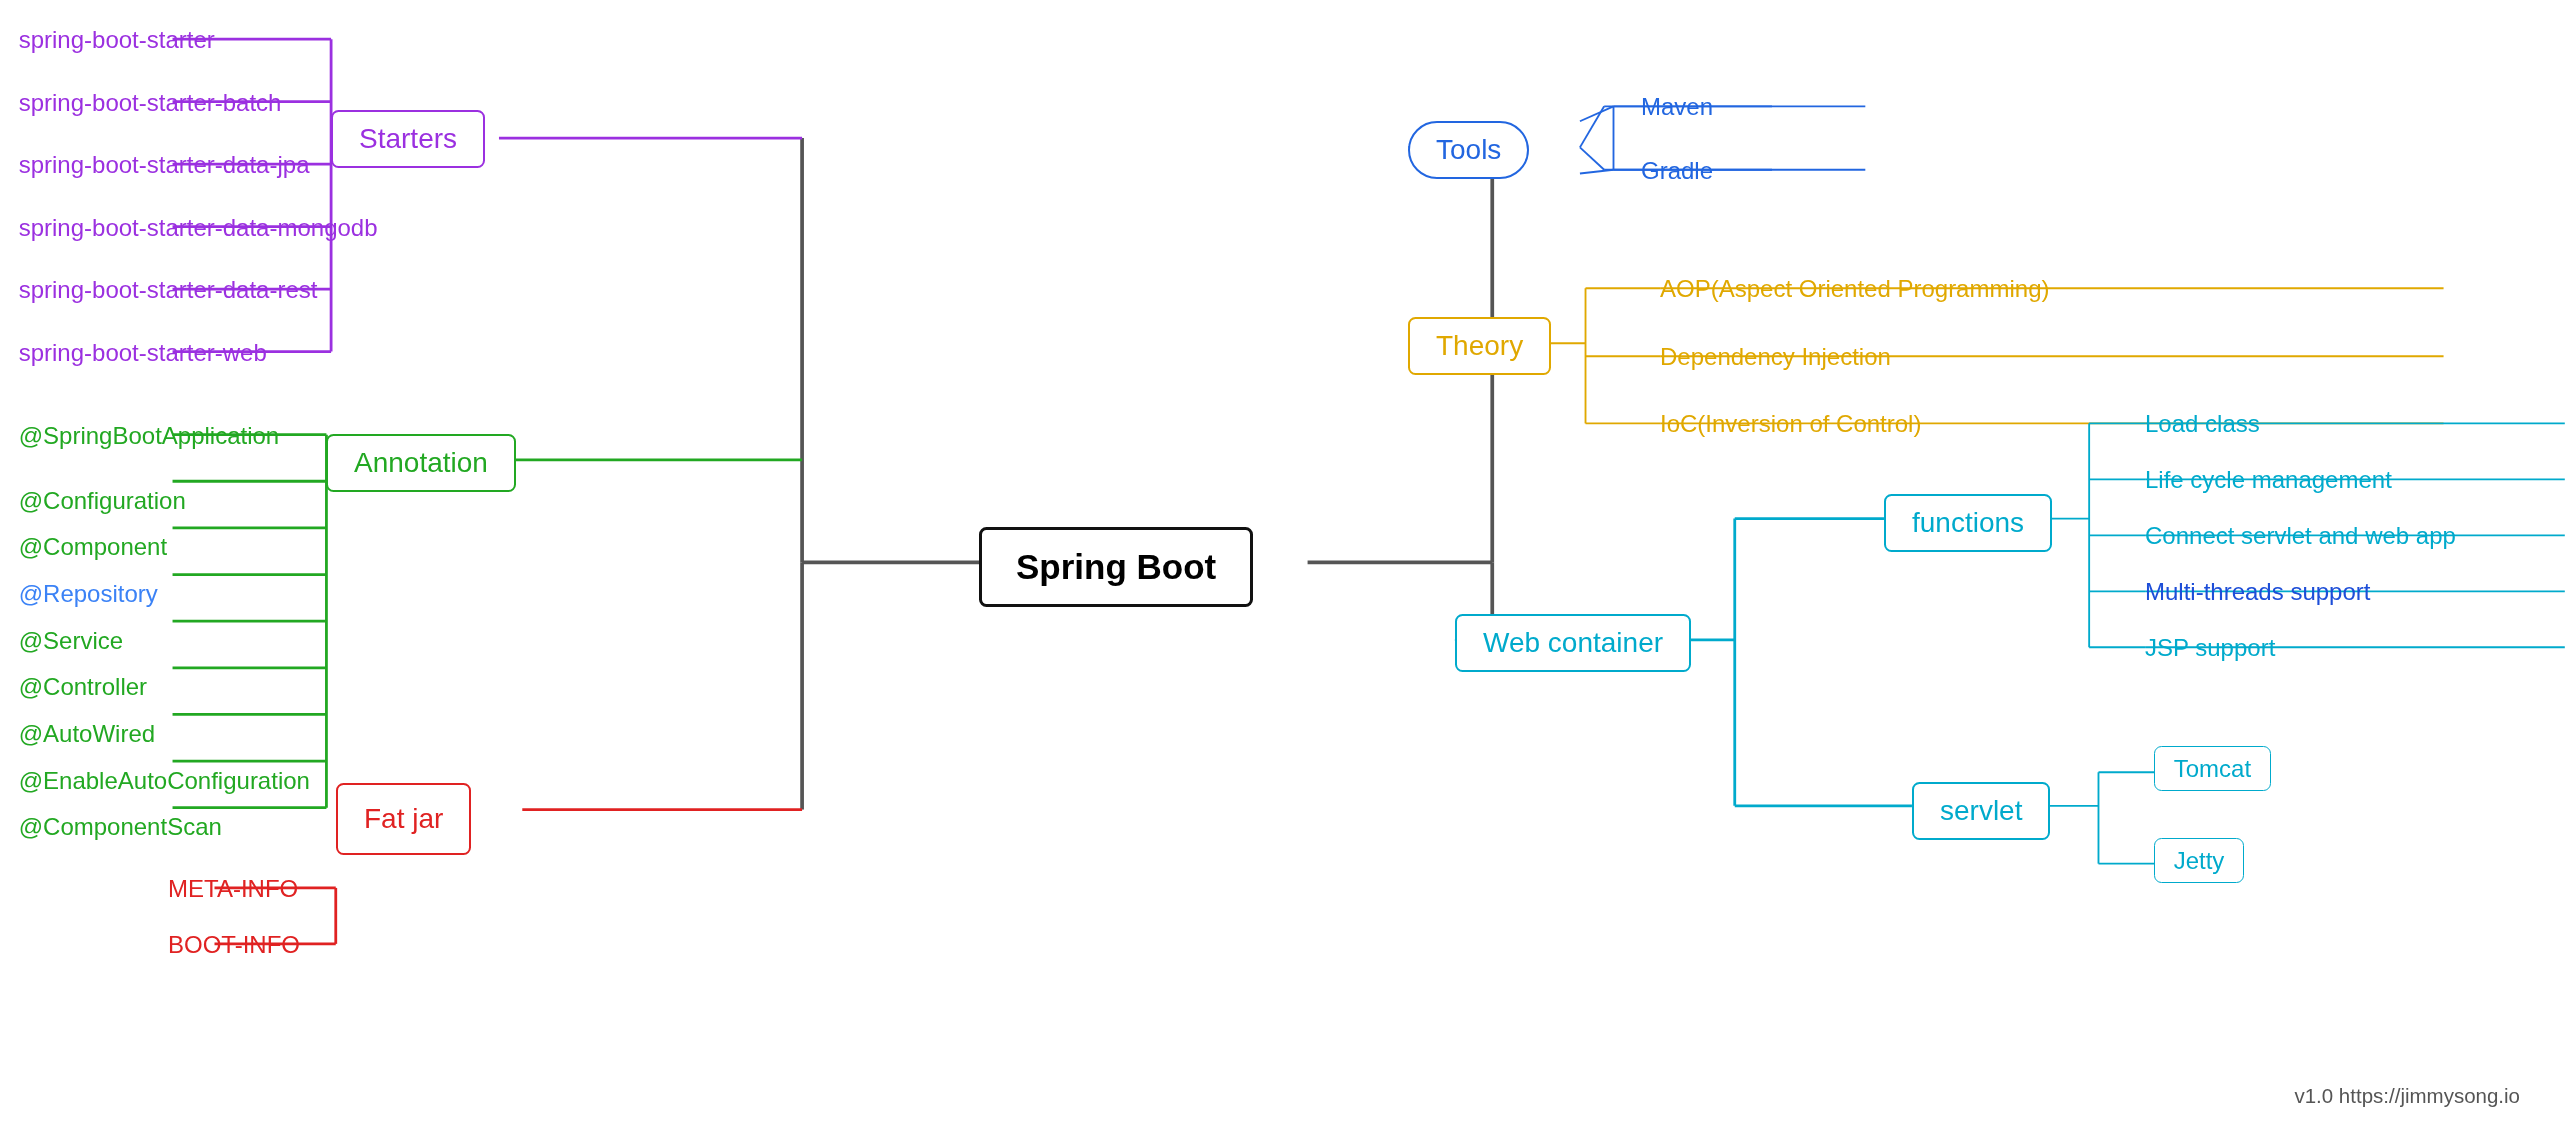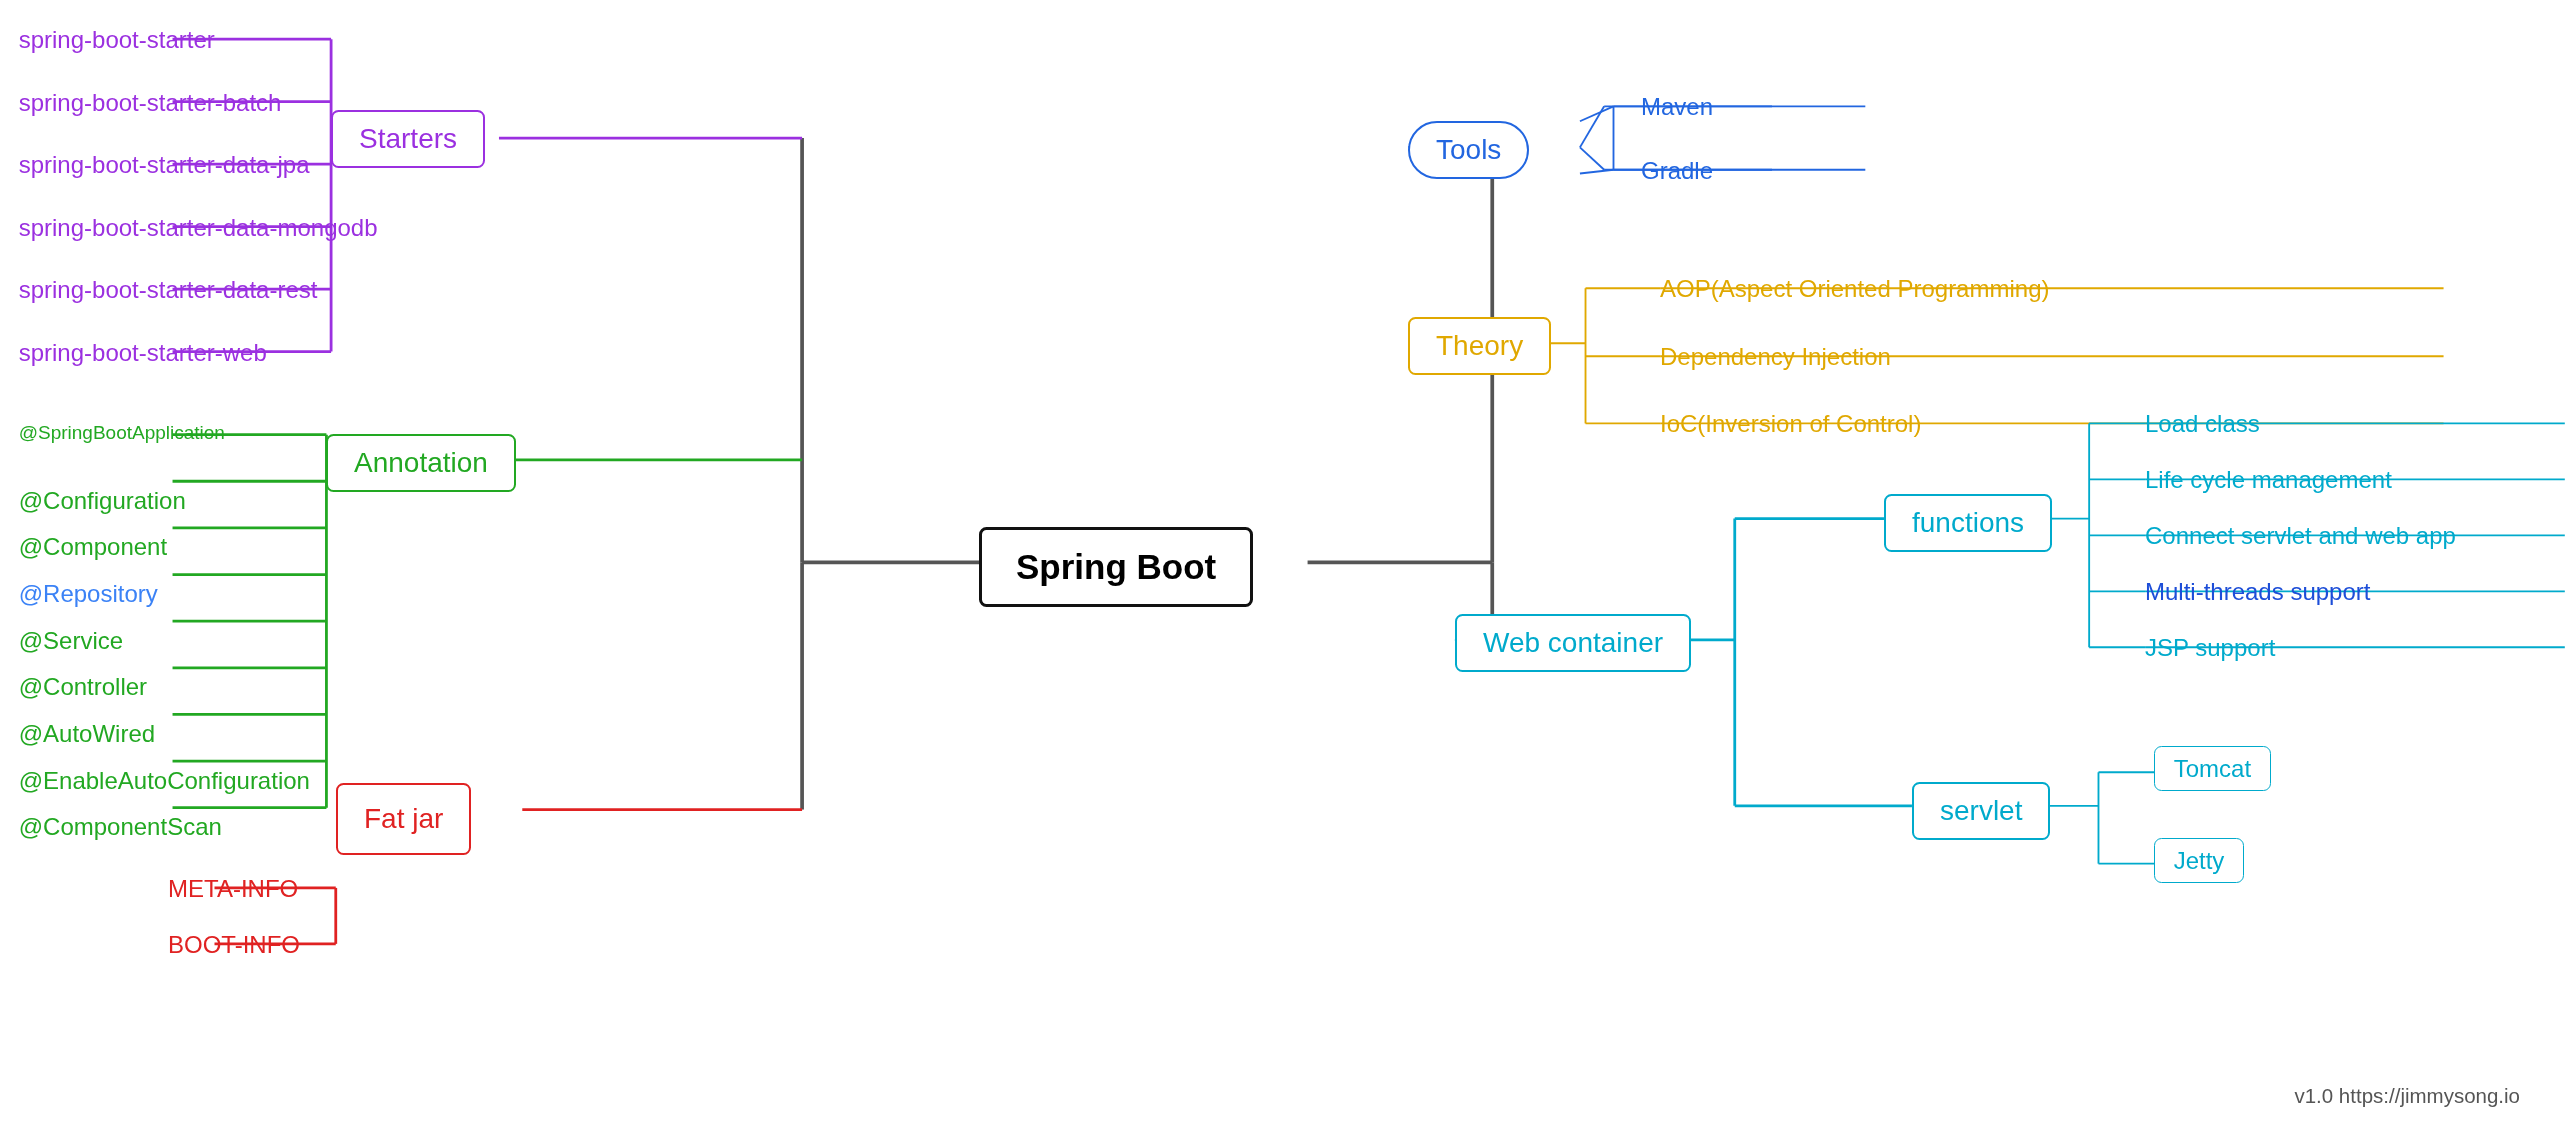--- a/index.html
+++ b/index.html
@@ -145,21 +145,21 @@
   <span>spring-boot-starter-data-rest</span>
 </div>
 <div class="node-label text-only" style="left:18.7px; top:339px; color:#9B30E0; font-size:24px;">
   <span>spring-boot-starter-web</span>
 </div>
 
 <div class="node-label node-box" style="left:326px; top:434px; border-color:#22A822; border-width:2.8px; font-size:28px; padding:11.2px 26px; color:#22A822;">
   <span>Annotation</span>
 </div>
 
-<div class="node-label text-only" style="left:18.7px; top:422px; color:#22A822; font-size:19px;">
+<div class="node-label text-only" style="left:18.7px; top:422px; color:#22A822; font-size:24px;">
   <span>@SpringBootApplication</span>
 </div>
 <div class="node-label text-only" style="left:18.7px; top:487px; color:#22A822; font-size:24px;">
   <span>@Configuration</span>
 </div>
 <div class="node-label text-only" style="left:18.7px; top:533px; color:#22A822; font-size:24px;">
   <span>@Component</span>
 </div>
 <div class="node-label text-only" style="left:18.7px; top:580px; color:#3b82f6; font-size:24px;">
   <span>@Repository</span>

